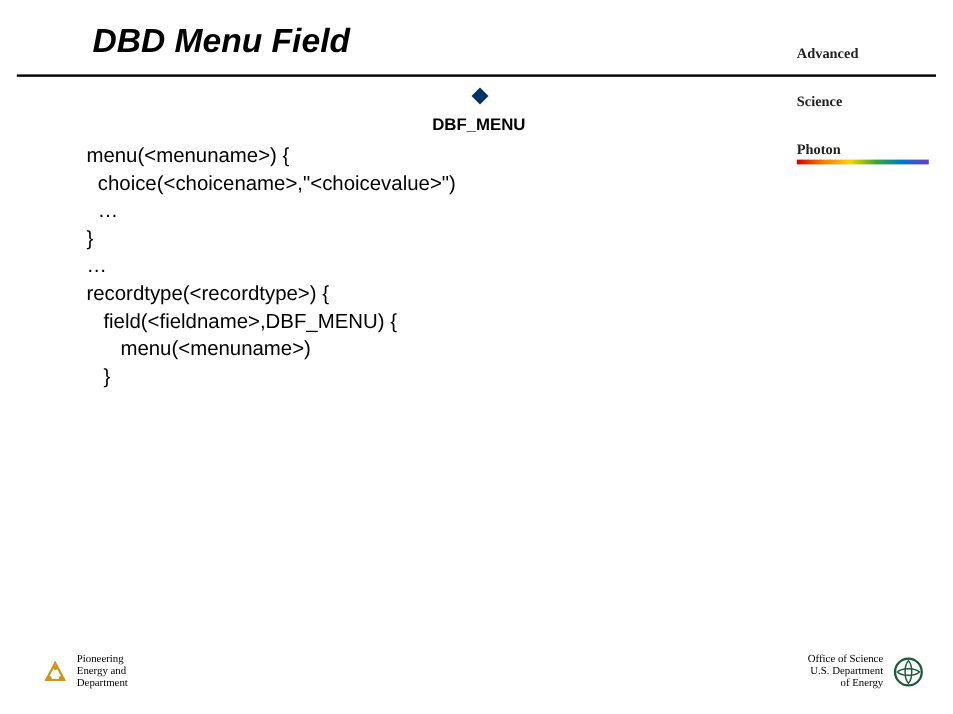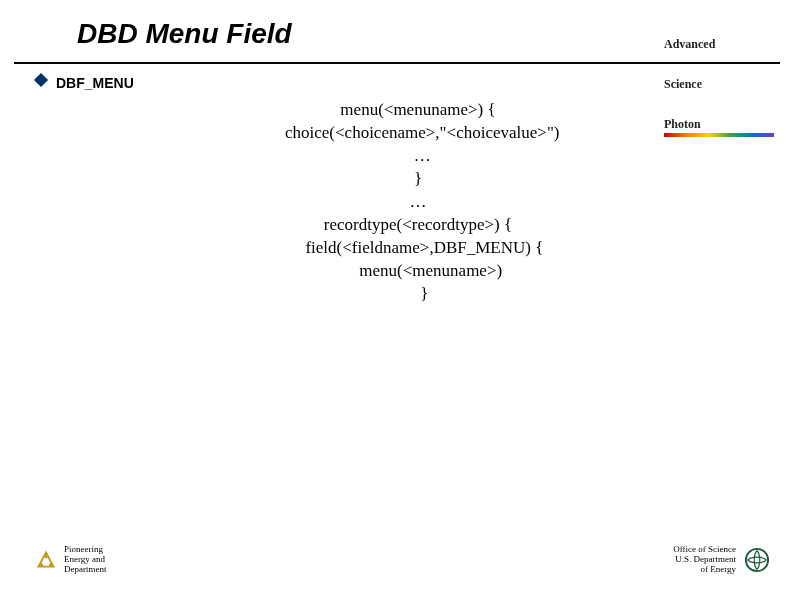--- a/index.html
+++ b/index.html
@@ -53,46 +53,46 @@
       #3fa535 60%, #0077c8 80%, #6a3cc8 100%);
   }
   .content {
     position: absolute;
     top: 75px;
     left: 34px;
     right: 30px;
   }
   .bullet-row {
     display: flex;
-    align-items: flex-start;
+    align-items: center;
     gap: 10px;
     margin-bottom: 8px;
+    flex-direction: column;
   }
   .diamond {
     width: 10px;
     height: 10px;
     background: #003366;
     transform: rotate(45deg);
     flex-shrink: 0;
     margin-left: 2px;
   }
   .bullet-label {
     font-family: Arial, sans-serif;
     font-weight: bold;
     font-size: 14px;
     color: #000000;
   }
   .code-block {
-    font-family: Liberation Serif, serif;
+    font-family: Liberation Sans, sans-serif;
     font-size: 17px;
     color: #000000;
     white-space: pre;
     line-height: 1.35;
     margin-left: 38px;
-    text-align: center;
   }
   .footer-left {
     position: absolute;
     bottom: 20px;
     left: 36px;
     display: flex;
     align-items: center;
     gap: 8px;
   }
   .footer-left-icon {

